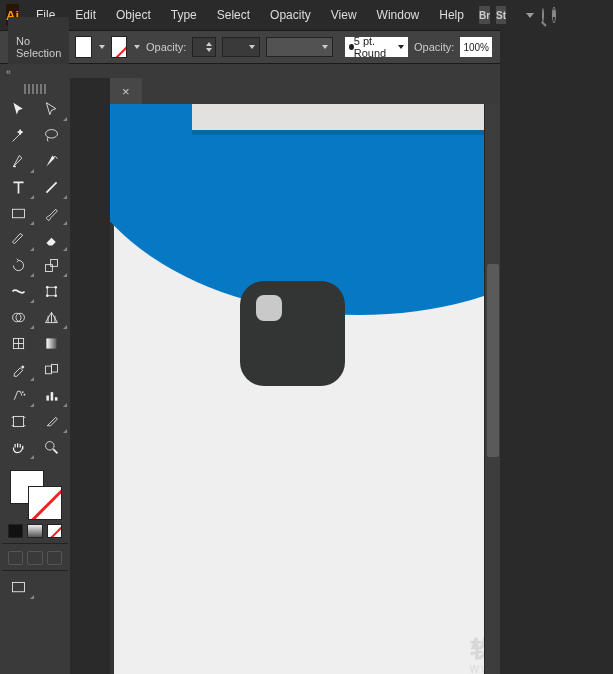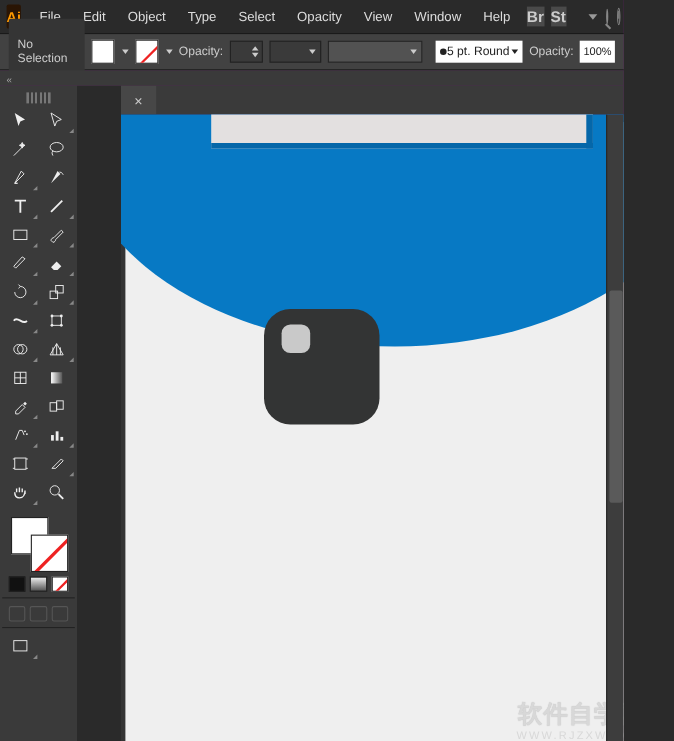--- a/index.html
+++ b/index.html
@@ -1,24 +1,24 @@
 <!DOCTYPE html>
 <html><head>
 <meta charset="utf-8">
 <style>
 * { margin: 0; padding: 0; box-sizing: border-box; font-family: "Segoe UI", Tahoma, sans-serif; }
 body { background: #2a2a2a; color: #ddd; overflow: hidden; font-size: 12px; }
-.app { display: flex; flex-direction: column; width: 567px; height: 674px; background: #701a75; }
+.app { display: flex; flex-direction: column; width: 500px; height: 674px; background: #5eead4; }
 
 
 .menubar { height: 30px; background: #2a2a2a; display: flex; align-items: center; padding: 0 6px; gap: 2px; }
 .ai-logo { width: 26px; height: 22px; background: #2a1504; color: #ff9a00; display: inline-flex; align-items: center; justify-content: center; font-weight: bold; font-size: 13px; border-radius: 2px; margin-right: 6px; }
 .menu-item { padding: 4px 9px; color: #ddd; font-size: 12px; cursor: default; }
 .menu-spacer { flex: 1; }
-.menu-tag { width: 24px; height: 18px; background: #4a4a4a; color: #ccc; display: inline-flex; align-items: center; justify-content: center; font-size: 14px; font-weight: bold; margin: 0 2px; }
+.menu-tag { width: 24px; height: 18px; background: #4a4a4a; color: #ccc; display: inline-flex; align-items: center; justify-content: center; font-size: 10px; font-weight: bold; margin: 0 2px; }
 .menu-layout { width: 20px; height: 14px; display: inline-flex; margin: 0 4px; }
 .menu-layout span { flex:1; background:#888; margin-right:1px; }
 .menu-drop { width: 0; height: 0; border-left:4px solid transparent; border-right:4px solid transparent; border-top:5px solid #999; margin-left:3px; }
 .menu-search { width:14px; height:14px; border:1.5px solid #888; border-radius:50%; position:relative; margin-left:6px; }
 .menu-search::after { content:""; position:absolute; width:6px; height:1.5px; background:#888; bottom:-3px; right:-4px; transform:rotate(45deg); }
 .menu-power { width:16px; height:16px; border:1.5px solid #888; border-radius:50%; margin-left:6px; display:flex; align-items:center; justify-content:center; }
 .menu-power::before { content:""; width:1.5px; height:7px; background:#888; position:relative; top:-2px; }
 
 
 .optbar { height: 34px; background: #424242; display: flex; align-items: center; padding: 0 8px; gap: 6px; border-top:1px solid #1a1a1a; border-bottom:1px solid #1a1a1a;}

